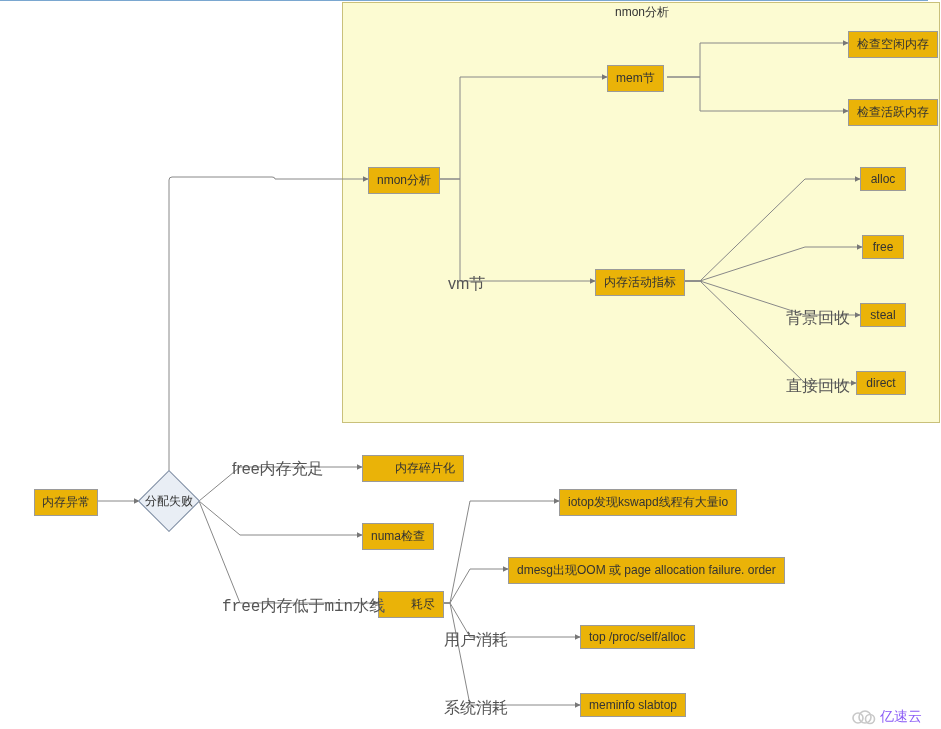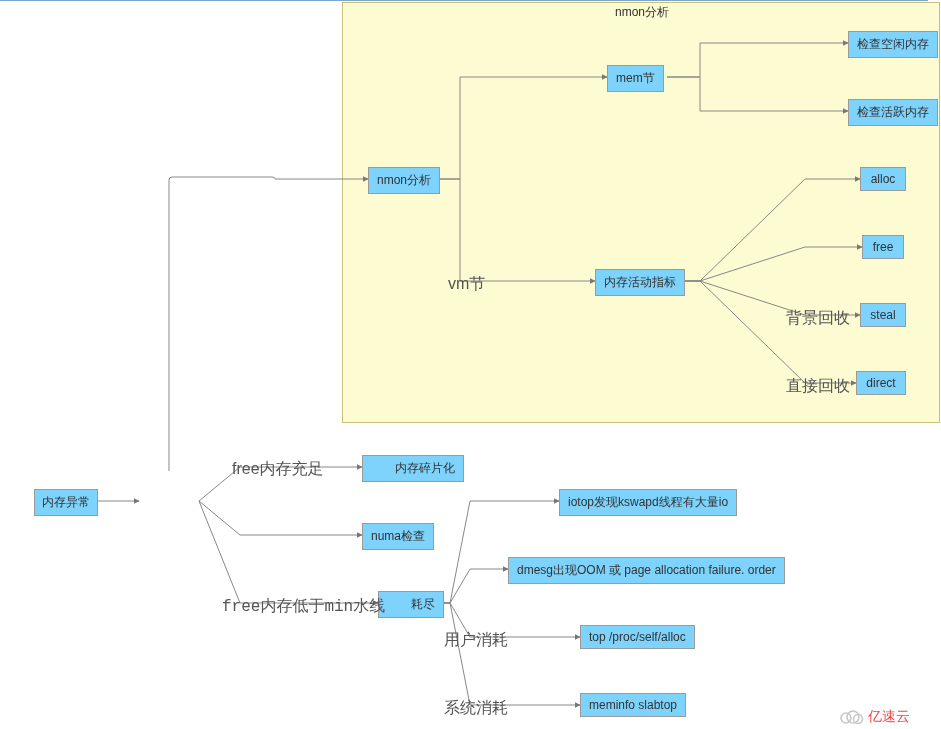--- a/index.html
+++ b/index.html
@@ -26,21 +26,21 @@
     color: #333;
   }
   .group-box {
     position: absolute;
     background: #fcfbd2;
     border: 1px solid #c9c07a;
     box-sizing: border-box;
   }
   .node {
     position: absolute;
-    background: #7dd3fc;
+    background: #eab308;
     border: 1px solid #9a9a9a;
     padding: 4px 8px;
     box-sizing: border-box;
     text-align: center;
     white-space: nowrap;
     display: flex;
     align-items: center;
     justify-content: center;
     min-height: 24px;
   }
@@ -75,26 +75,26 @@
   svg.connectors {
     position: absolute;
     left: 0;
     top: 0;
     width: 941px;
     height: 729px;
     pointer-events: none;
   }
   .watermark {
     position: absolute;
-    right: 18px;
+    right: 6px;
     bottom: 4px;
     display: flex;
     align-items: center;
     gap: 4px;
-    color: #ef4444;
+    color: #8b5cf6;
     font-size: 14px;
     user-select: none;
   }
   .watermark svg { display: block; }
 </style>
 </head>
 <body>
 
 <div class="canvas">
 
@@ -140,20 +140,23 @@
       <path d="M 414 602 L 450 602 L 470 568 L 508 568" marker-end="url(#arr)"></path>
 
       <path d="M 414 602 L 450 602 L 470 636 L 580 636" marker-end="url(#arr)"></path>
 
       <path d="M 414 602 L 450 602 L 470 704 L 580 704" marker-end="url(#arr)"></path>
     </g>
   </svg>
 
   <div class="node" style="left:34px; top:488px; width:64px;">内存异常</div>
 
+  <div class="diamond" style="left:139px; top:470px;">
+    <span>分配失败</span>
+  </div>
 
   <div class="node" style="left:368px; top:166px;">nmon分析</div>
 
   <div class="node" style="left:607px; top:64px;">mem节</div>
 
   <div class="node" style="left:848px; top:30px;">检查空闲内存</div>
   <div class="node" style="left:848px; top:98px;">检查活跃内存</div>
 
   <div class="node" style="left:595px; top:268px;">内存活动指标</div>
 

